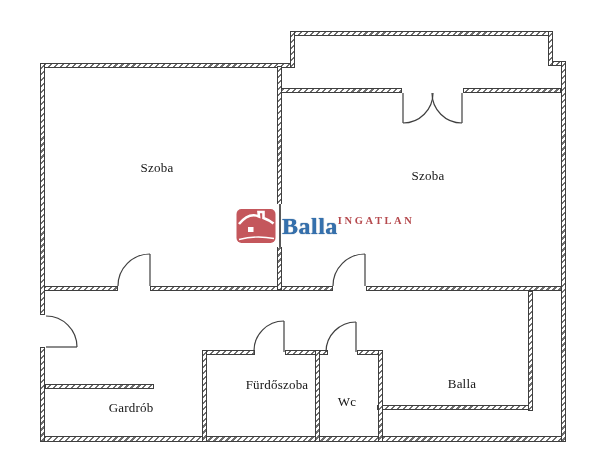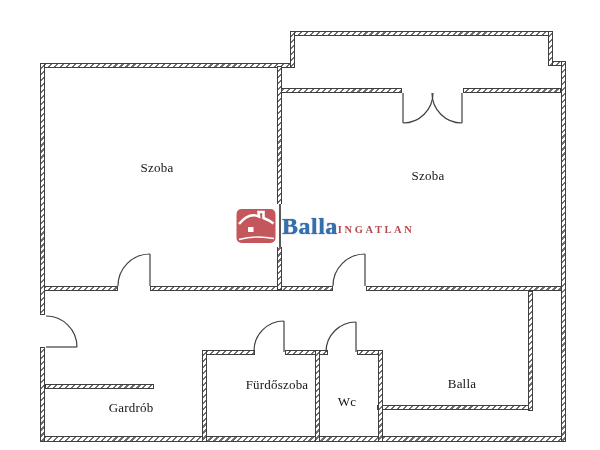--- a/index.html
+++ b/index.html
@@ -28,21 +28,21 @@
     background:#ffffff;display:flex;align-items:center;gap:6px;
   }
   .logo-house{width:40px;height:36px;flex:0 0 auto;}
   .logo-text{display:flex;flex-direction:row;line-height:1;}
   .logo-brand{
     font-size:24px;font-weight:bold;color:var(--brand-blue,#3470ad);
     letter-spacing:0.5px;text-shadow:0 0 1px #1d4a7a;
   }
   .logo-subtitle{
     font-size:10.5px;font-weight:bold;color:var(--brand-red,#b5494d);
-    letter-spacing:2.6px;margin-top:11px;
+    letter-spacing:2.6px;margin-top:2px;
   }
   .logo-divider-line{
     position:absolute;left:279px;top:204px;width:2px;height:43px;
     background:#5a5a5a;
   }
 </style>
 </head>
 <body>
 
 <div class="canvas">

